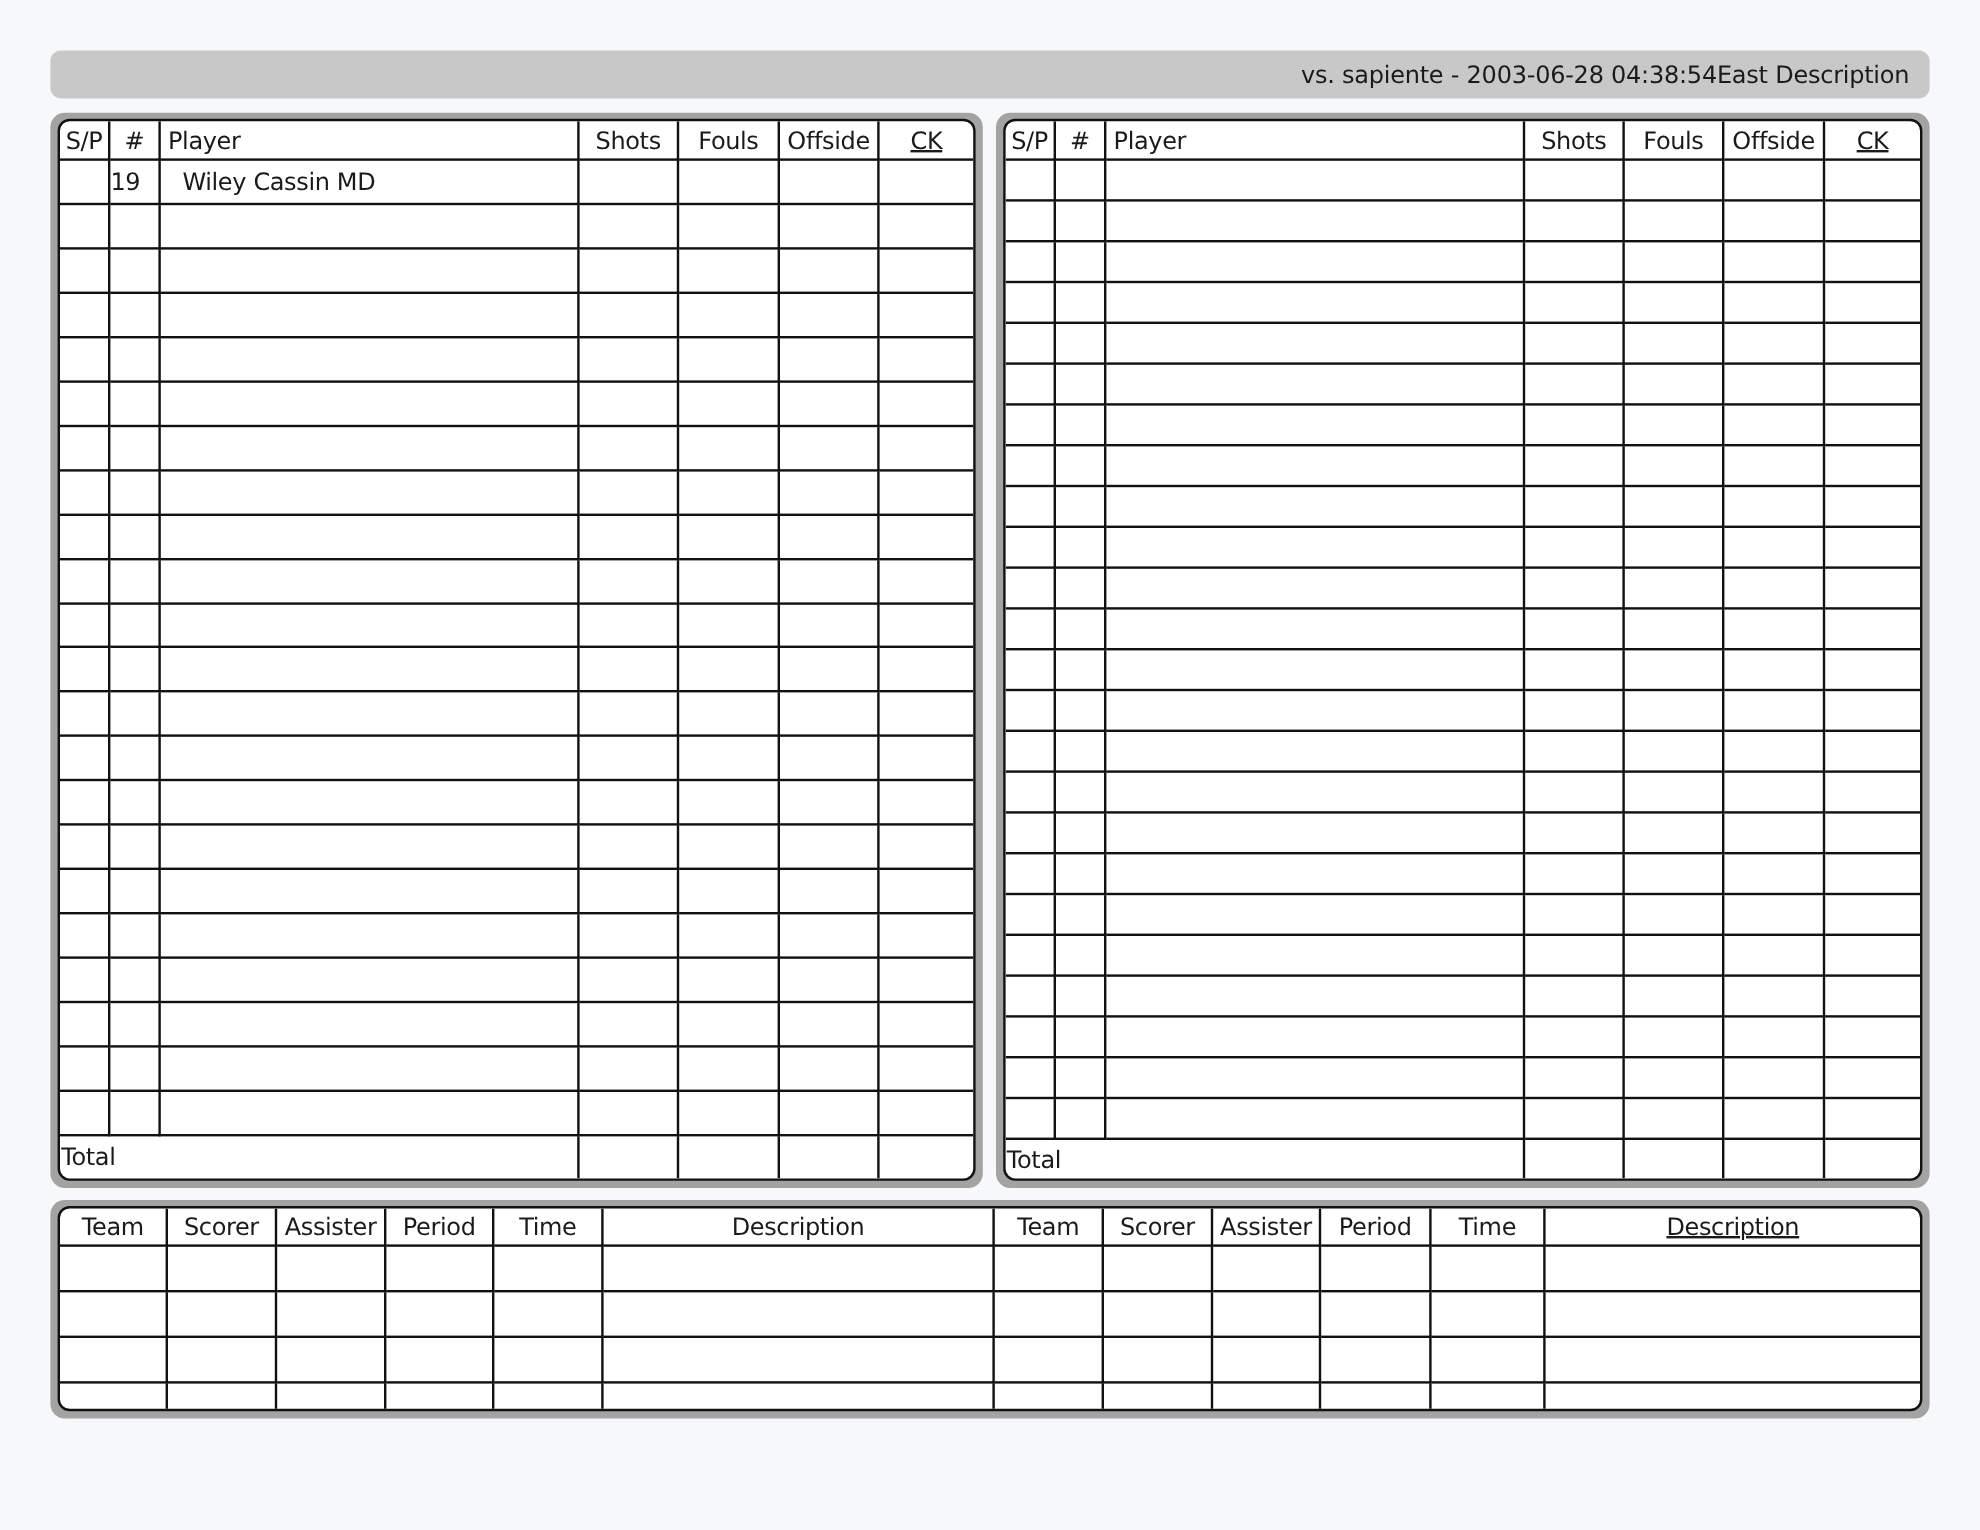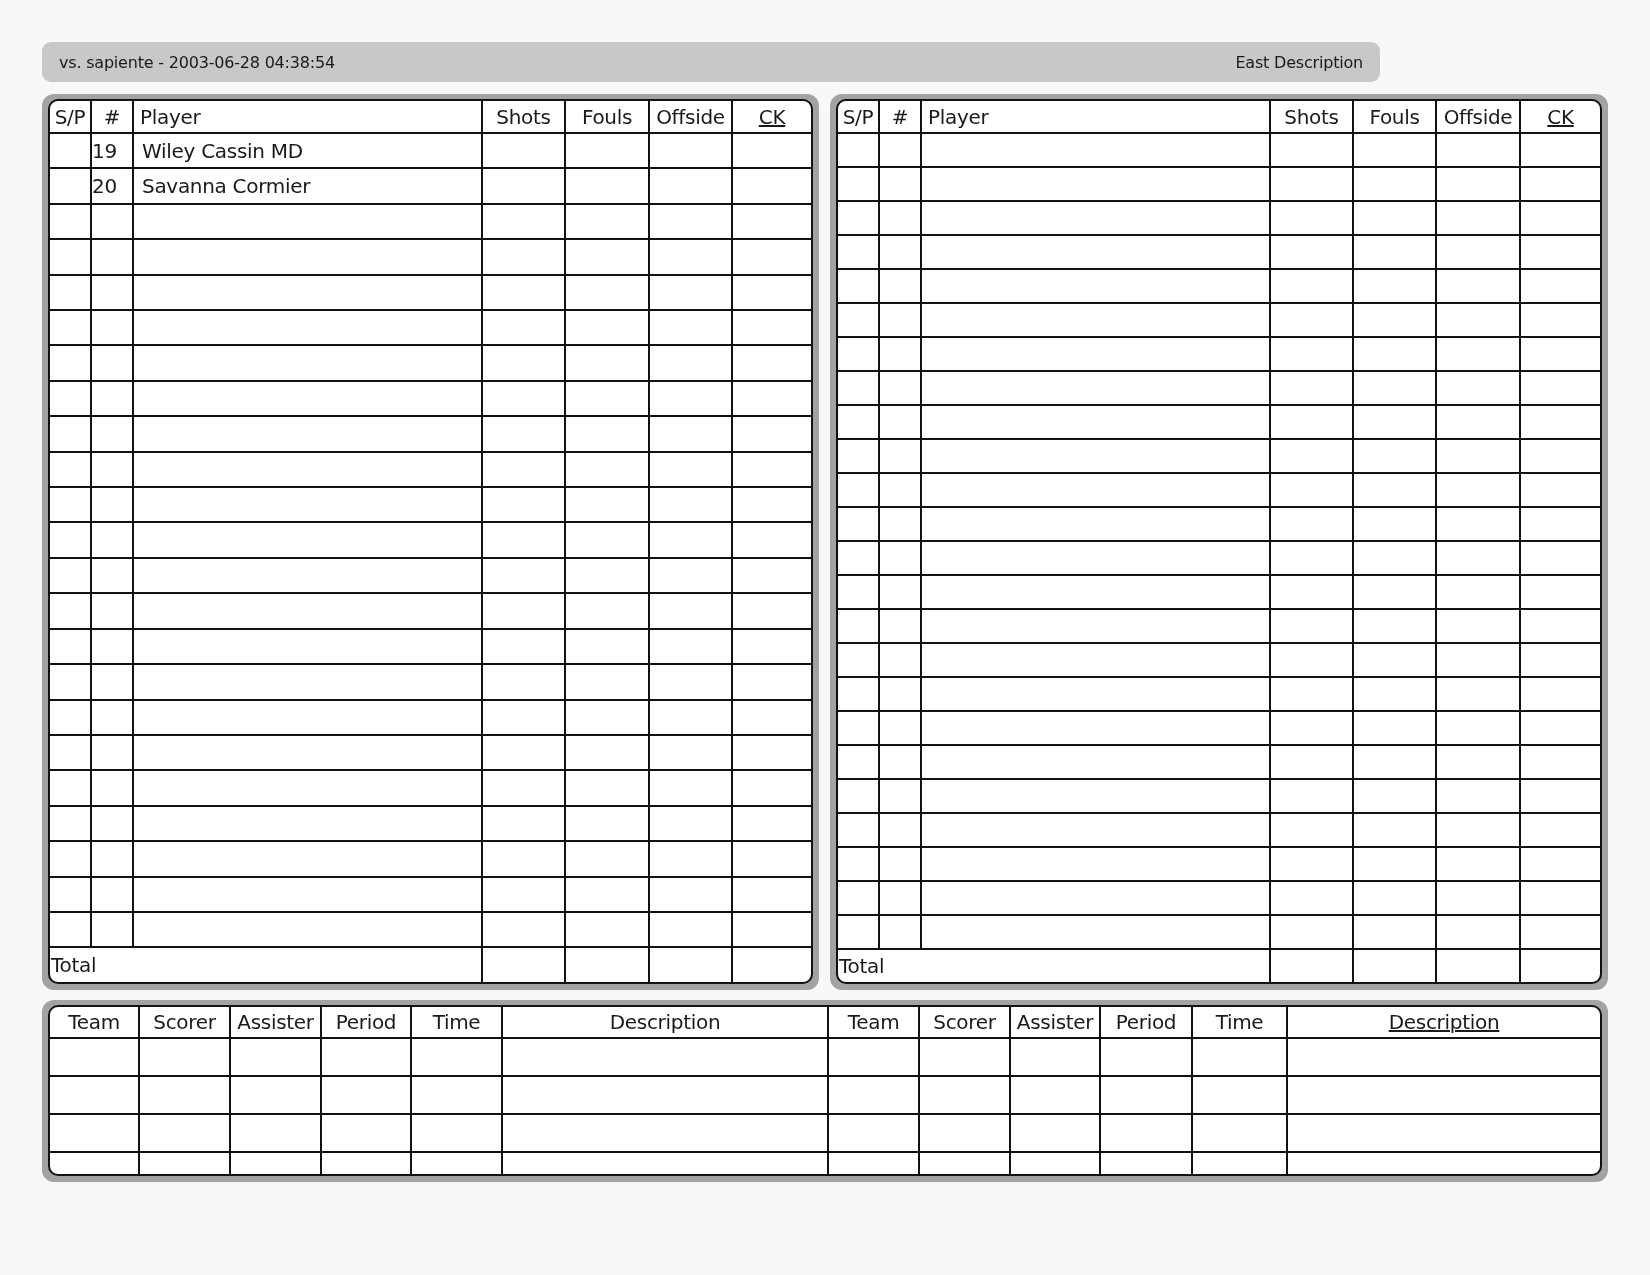--- a/index.html
+++ b/index.html
@@ -5,25 +5,25 @@
   html, body { margin: 0; padding: 0; }
   body {
     width: 1650px; height: 1275px;
     background: #f7f8fa;
     font-family: "DejaVu Sans", "Liberation Sans", sans-serif;
     color: #1a1a1a;
     position: relative;
     overflow: hidden;
   }
   .titlebar {
-    position: absolute; left: 42px; top: 42px; width: 1338px; height: 40px;
+    position: absolute; left: 42px; top: 42px; width: 1566px; height: 40px;
     background: #c8c8c8; border-radius: 9px;
-    display: flex; align-items: center; justify-content: space-between;
+    display: flex; align-items: center; justify-content: flex-end;
     padding: 0 17px; box-sizing: border-box;
-    font-size: 16px; letter-spacing: -0.2px;
+    font-size: 20px; letter-spacing: -0.2px;
   }
   .frame {
     position: absolute; background: #a3a3a3; border-radius: 12px;
     box-sizing: border-box; padding: 5px 6px 6px 6px;
   }
   .box {
     background: #fff; border: 2.5px solid #111; border-radius: 10px;
     box-sizing: border-box; width: 100%; height: 100%; overflow: hidden;
   }
   table { border-collapse: collapse; width: 100%; height: 100%; table-layout: fixed; }
@@ -32,21 +32,21 @@
     font-size: 20px; white-space: nowrap; overflow: hidden; letter-spacing: -0.3px;
   }
   tr:first-child td, tr:first-child th { border-top: none; }
   tr:last-child td { border-bottom: none; }
   td:first-child, th:first-child { border-left: none; }
   td:last-child, th:last-child { border-right: none; text-decoration: underline; }
   .players th { height: 31px; text-align: center; }
   .players th.player-h { text-align: left; padding-left: 6px; }
   .players td { height: 32px; }
   .players td.num { text-align: right; padding-right: 22px; }
-  .players td.name { padding-left: 8px; }
+  .players td.name { padding-left: 18px; }
   .players td.total { padding-left: 1px; }
   .goals th { height: 30px; text-align: center; }
   .goals td { height: 36px; }
 </style>
 </head>
 <body>
 
 <div class="titlebar">
   <span>vs. sapiente - 2003-06-28 04:38:54</span>
   <span>East Description</span>
@@ -80,29 +80,20 @@
             <td></td>
             <td class="num">19</td>
             <td class="name">Wiley Cassin MD</td>
             <td></td>
             <td></td>
             <td></td>
             <td></td>
           </tr>
           <tr>
             <td></td>
-            <td class="num">20</td>
-            <td class="name">Savanna Cormier</td>
-            <td></td>
-            <td></td>
-            <td></td>
-            <td></td>
-          </tr>
-          <tr>
-            <td></td>
             <td></td>
             <td></td>
             <td></td>
             <td></td>
             <td></td>
             <td></td>
           </tr>
           <tr>
             <td></td>
             <td></td>

